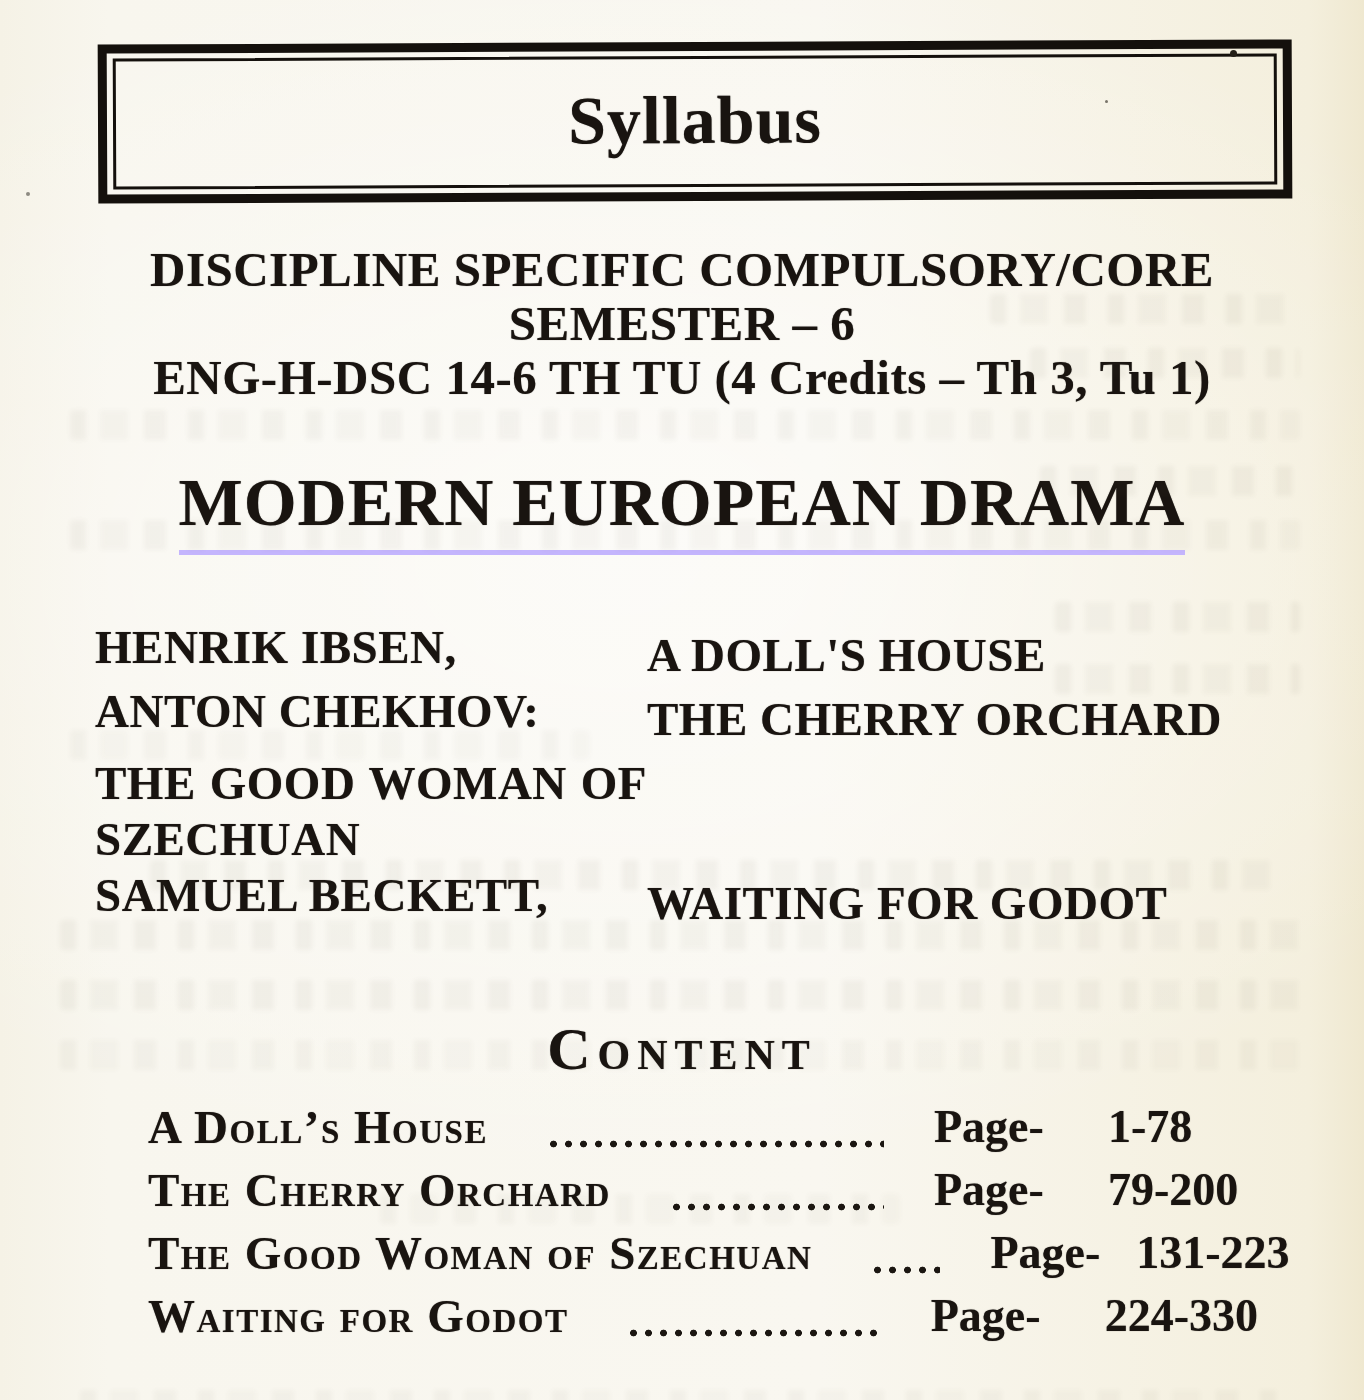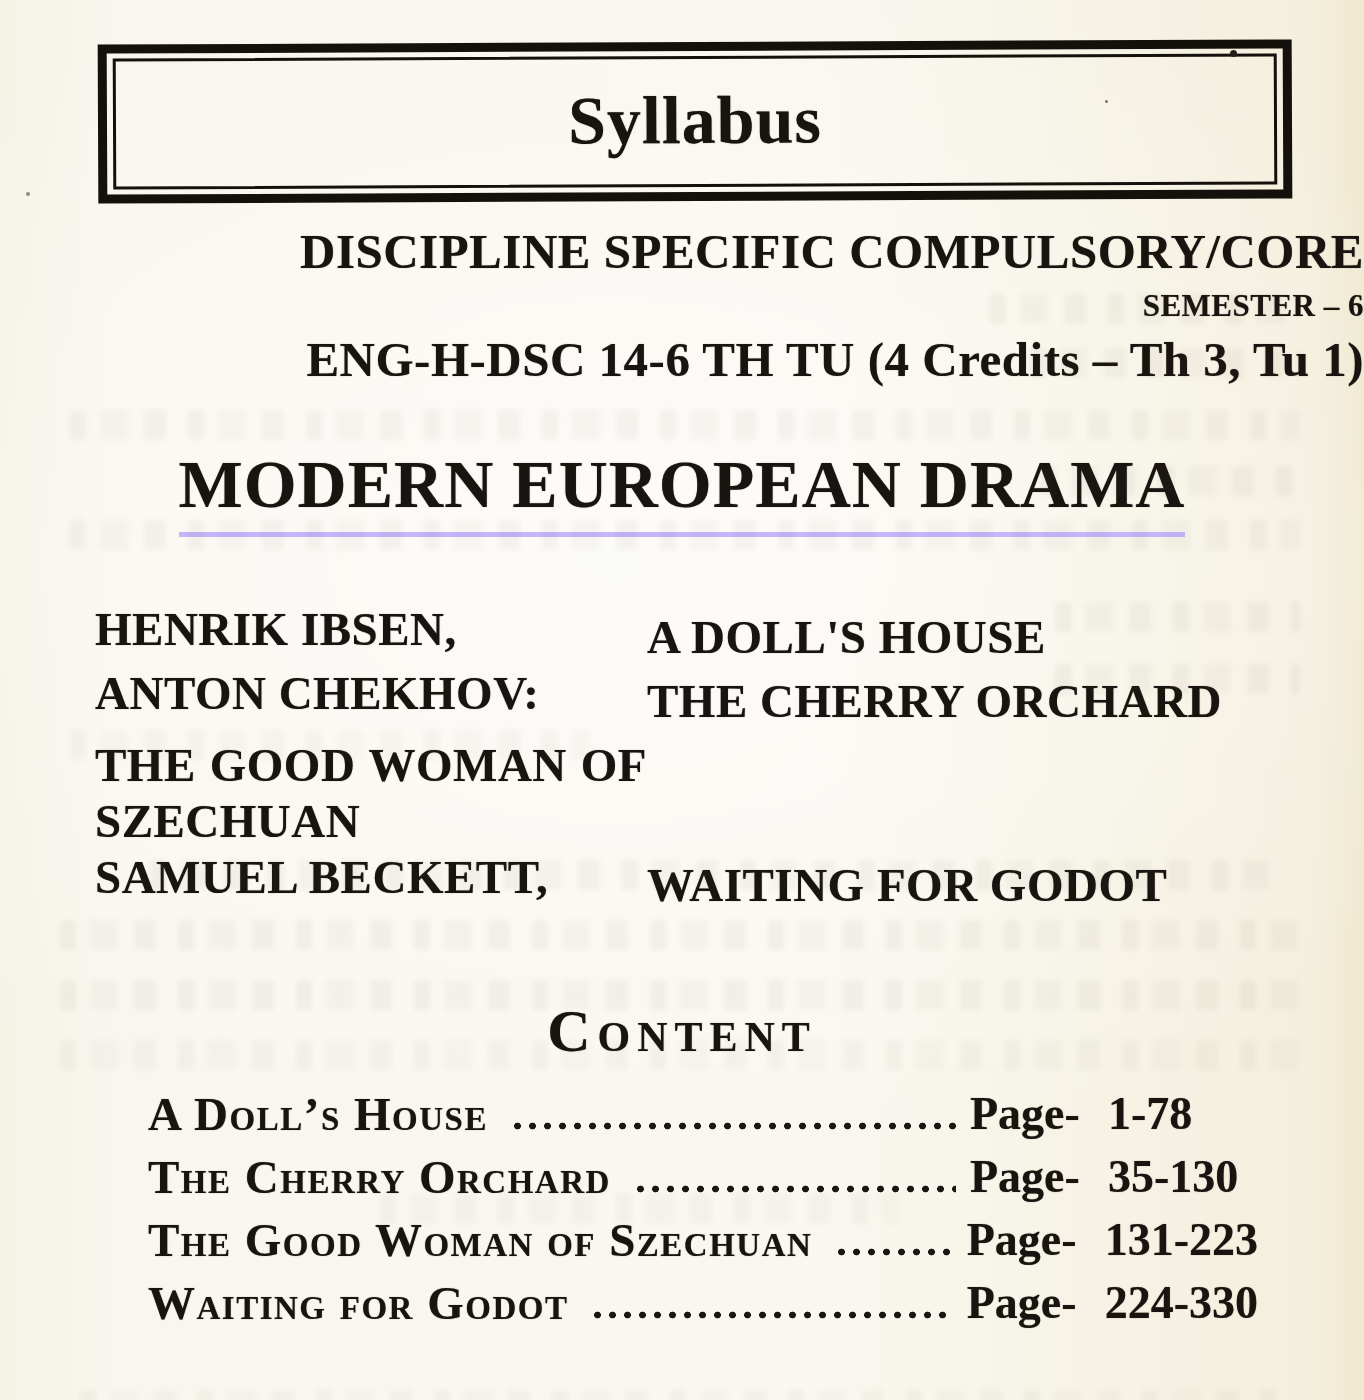--- a/index.html
+++ b/index.html
@@ -41,29 +41,29 @@
     text-align: center;
     padding: 22px 0 24px 0;
   }
   .syllabus-inner span {
     font-size: 68px; font-weight: bold; letter-spacing: 1px;
     text-shadow: 0 0 1px rgba(20,16,12,.55);
   }
 
   
   .course-header {
-    margin-top: 24px;
-    text-align: right;
+    margin-top: 42px;
+    text-align: center;
     font-weight: bold;
     font-size: 49px;
     line-height: 54px;
     letter-spacing: .5px;
     text-shadow: 0 0 1px rgba(20,16,12,.5);
   }
-  .course-header .line2 { font-size: 31px; }
+  .course-header .line2 { font-size: 49px; }
 
   .course-title-wrap { text-align: center; margin-top: 58px; }
   .course-title {
     display: inline-block;
     font-size: 68px; font-weight: bold; letter-spacing: 1px;
     border-bottom: 5px solid #c4b5fd;
     padding-bottom: 8px;
     text-shadow: 0 0 1px rgba(20,16,12,.5);
   }
 
@@ -79,21 +79,21 @@
 
   
   .content-heading {
     margin-top: 84px;
     text-align: center;
     font-variant: small-caps;
     font-size: 60px; font-weight: bold; letter-spacing: 7px;
     text-shadow: 0 0 1px rgba(20,16,12,.5);
   }
   .toc { margin: 16px 106px 0 148px; }
-  .toc-row { display: flex; align-items: center; height: 63px; }
+  .toc-row { display: flex; align-items: flex-start; height: 63px; gap: 36px; }
   .toc-title {
     font-variant: small-caps;
     font-size: 47px; font-weight: bold; letter-spacing: 1.5px;
     white-space: nowrap;
     text-shadow: 0 0 1px rgba(20,16,12,.5);
   }
   .toc-leader {
     flex: 1 1 auto;
     min-width: 70px;
     align-self: stretch;
@@ -176,21 +176,21 @@
     <div class="toc-row">
       <span class="toc-title">A Doll’s House</span>
       <span class="toc-leader"></span>
       <span class="toc-page-label">Page-</span>
       <span class="toc-pages">1-78</span>
     </div>
     <div class="toc-row">
       <span class="toc-title">The Cherry Orchard</span>
       <span class="toc-leader"></span>
       <span class="toc-page-label">Page-</span>
-      <span class="toc-pages">35-130</span>
+      <span class="toc-pages">79-200</span>
     </div>
     <div class="toc-row">
       <span class="toc-title">The Good Woman of Szechuan</span>
       <span class="toc-leader"></span>
       <span class="toc-page-label">Page-</span>
       <span class="toc-pages">131-223</span>
     </div>
     <div class="toc-row">
       <span class="toc-title">Waiting for Godot</span>
       <span class="toc-leader"></span>

